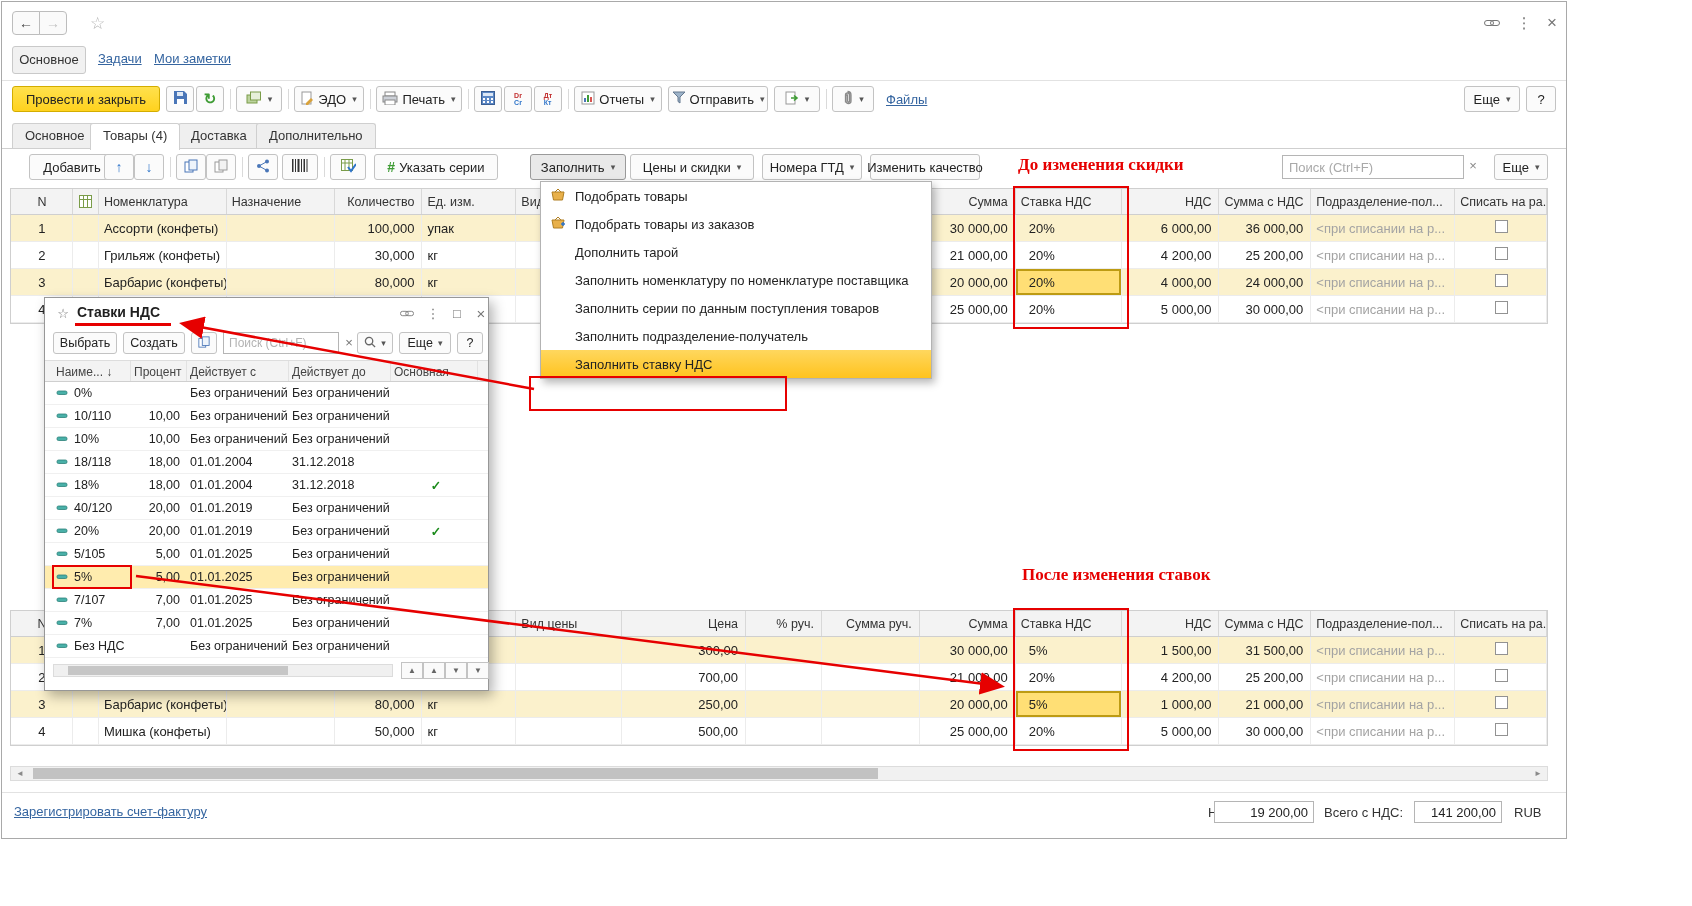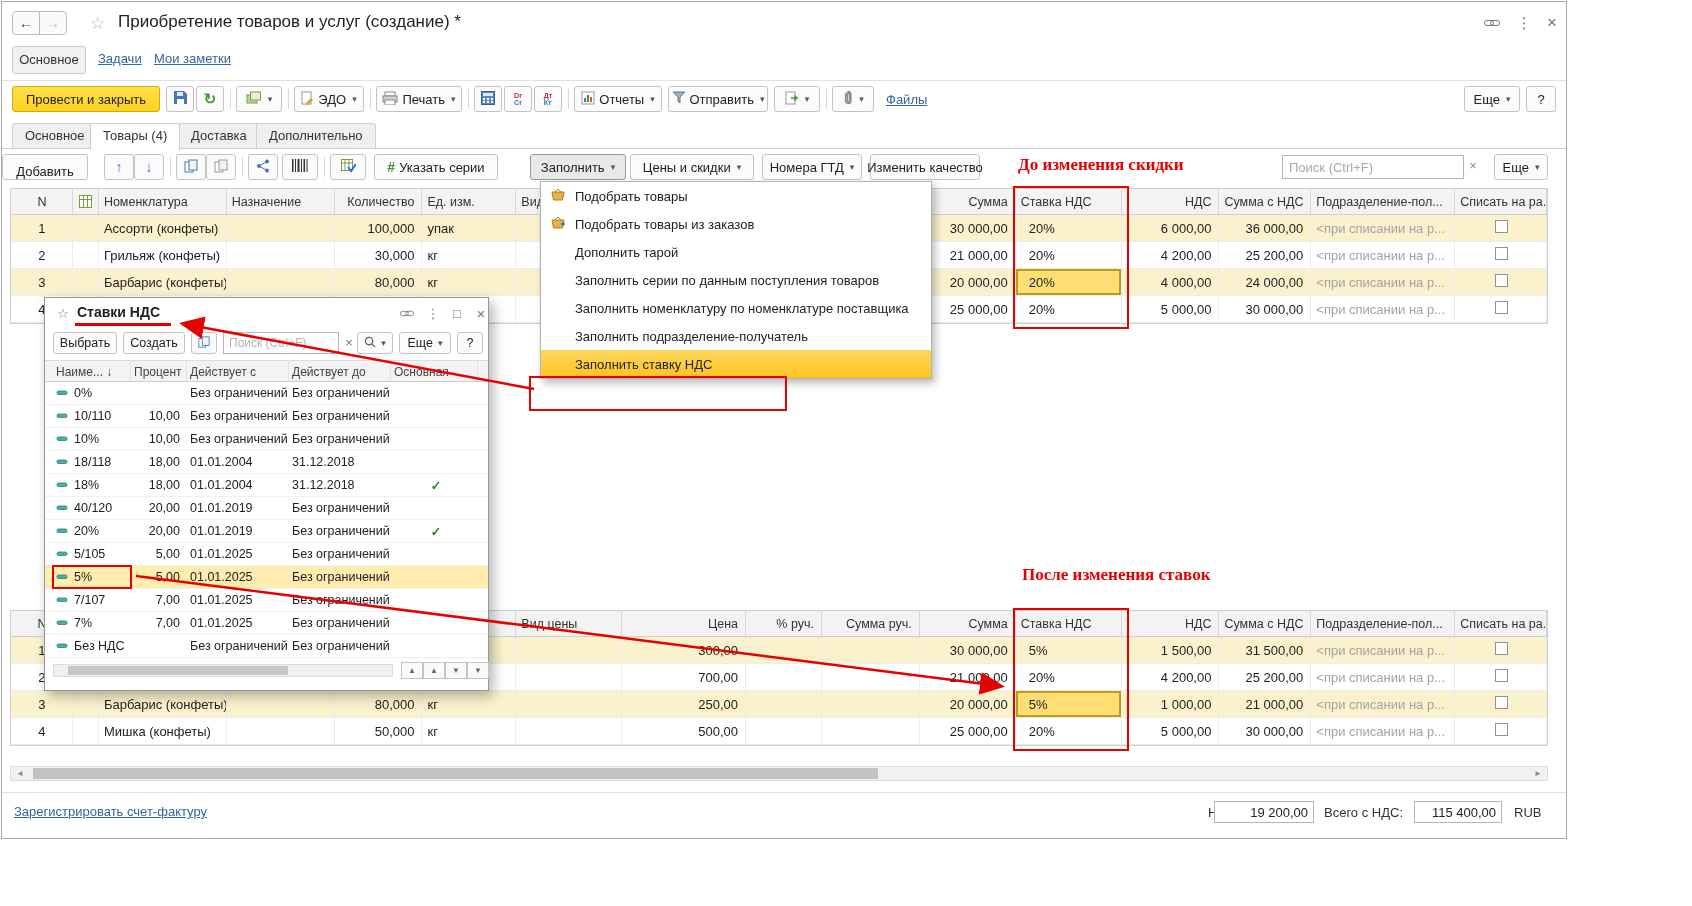--- a/index.html
+++ b/index.html
@@ -89,21 +89,20 @@
 </style>
 </head>
 <body>
 
 <div id="app">
 
   <div id="titlebar">
     <div class="navbtn" style="left:10px;border-radius:4px 0 0 4px;"><span>←</span></div>
     <div class="navbtn fwd" style="left:37px;border-radius:0 4px 4px 0;"><span>→</span></div>
     <div id="star-main">☆</div>
-    <div id="main-title">Приобретение товаров и услуг (создание) *</div>
     <div class="tb-ico" style="left:1478px;">
       <svg width="16" height="10" viewBox="0 0 16 10">
           <rect x="0.5" y="2.5" width="9" height="5" rx="2.5" fill="none" stroke="#777"></rect>
           <rect x="6.5" y="2.5" width="9" height="5" rx="2.5" fill="none" stroke="#777"></rect>
         </svg>
     </div>
     <div class="tb-ico" style="left:1510px;">⋮</div>
     <div class="tb-ico" style="left:1538px;font-size:17px;">×</div>
   </div>
 
@@ -222,21 +221,21 @@
       <span>?</span>
     </div>
 
   <div id="doctabs">
     <div class="dtab" style="left:10px;">Основное</div>
     <div class="dtab active" style="left:88px;">Товары (4)</div>
     <div class="dtab" style="left:176px;">Доставка</div>
     <div class="dtab" style="left:254px;">Дополнительно</div>
   </div>
 
-  <div class="btn btn2" style="left:0;width:86px;align-items:flex-end;">
+  <div class="btn btn2" style="left:27px;width:86px;">
       <span>Добавить</span>
     </div>
   <div class="btn btn2" style="left:102px;width:30px;">
       <span class="blue-arrow">↑</span>
     </div>
   <div class="btn btn2" style="left:132px;width:30px;">
       <span class="blue-arrow">↓</span>
     </div>
   <div class="vsep" style="left:168px;top:155px;"></div>
   <div class="btn btn2" style="left:174px;width:30px;">
@@ -507,21 +506,21 @@
     <div class="hs-arrow" style="left:2px;">◄</div>
     <div id="hs-thumb"></div>
     <div class="hs-arrow" style="right:2px;">►</div>
   </div>
   <div class="hline" style="top:790px;"></div>
 
   <span class="link abs" style="left:12px;top:802px;">Зарегистрировать счет-фактуру</span>
   <span class="flabel" style="left:1206px;text-align:right;">НДС:</span>
   <div class="field" style="left:1212px;width:100px;">19 200,00</div>
   <span class="flabel" style="left:1322px;">Всего с НДС:</span>
-  <div class="field" style="left:1412px;width:88px;">115 400,00</div>
+  <div class="field" style="left:1412px;width:88px;">141 200,00</div>
   <span class="flabel" style="left:1512px;">RUB</span>
 
   <div id="fill-menu">
     <div id="menu-redbox"></div>
   <div class="mitem">
         <span class="mi-ico"><svg width="14" height="13" viewBox="0 0 14 13">
             <path d="M1 4h12l-1.5 8h-9z" fill="#e8b04a" stroke="#b07f22"></path>
             <path d="M4 4l3-3 3 3" fill="none" stroke="#b07f22"></path>
           </svg></span>
         <span>Подобрать товары</span>
@@ -531,24 +530,24 @@
             <path d="M1 4h12l-1.5 8h-9z" fill="#e8b04a" stroke="#b07f22"></path>
             <path d="M4 4l3-3 3 3" fill="none" stroke="#b07f22"></path>
             <path d="M10 8h4M12 6v4" stroke="#2e74c9" stroke-width="1.4"></path>
           </svg></span>
         <span>Подобрать товары из заказов</span>
       </div>
       <div class="mitem">
         <span>Дополнить тарой</span>
       </div>
       <div class="mitem">
+        <span>Заполнить номенклатуру по номенклатуре поставщика</span>
+      </div>
+      <div class="mitem">
         <span>Заполнить серии по данным поступления товаров</span>
-      </div>
-      <div class="mitem">
-        <span>Заполнить номенклатуру по номенклатуре поставщика</span>
       </div>
       <div class="mitem">
         <span>Заполнить подразделение-получатель</span>
       </div>
       <div class="mitem hl">
         <span>Заполнить ставку НДС</span>
       </div>
     </div>
 
   <div id="vat-popup">

